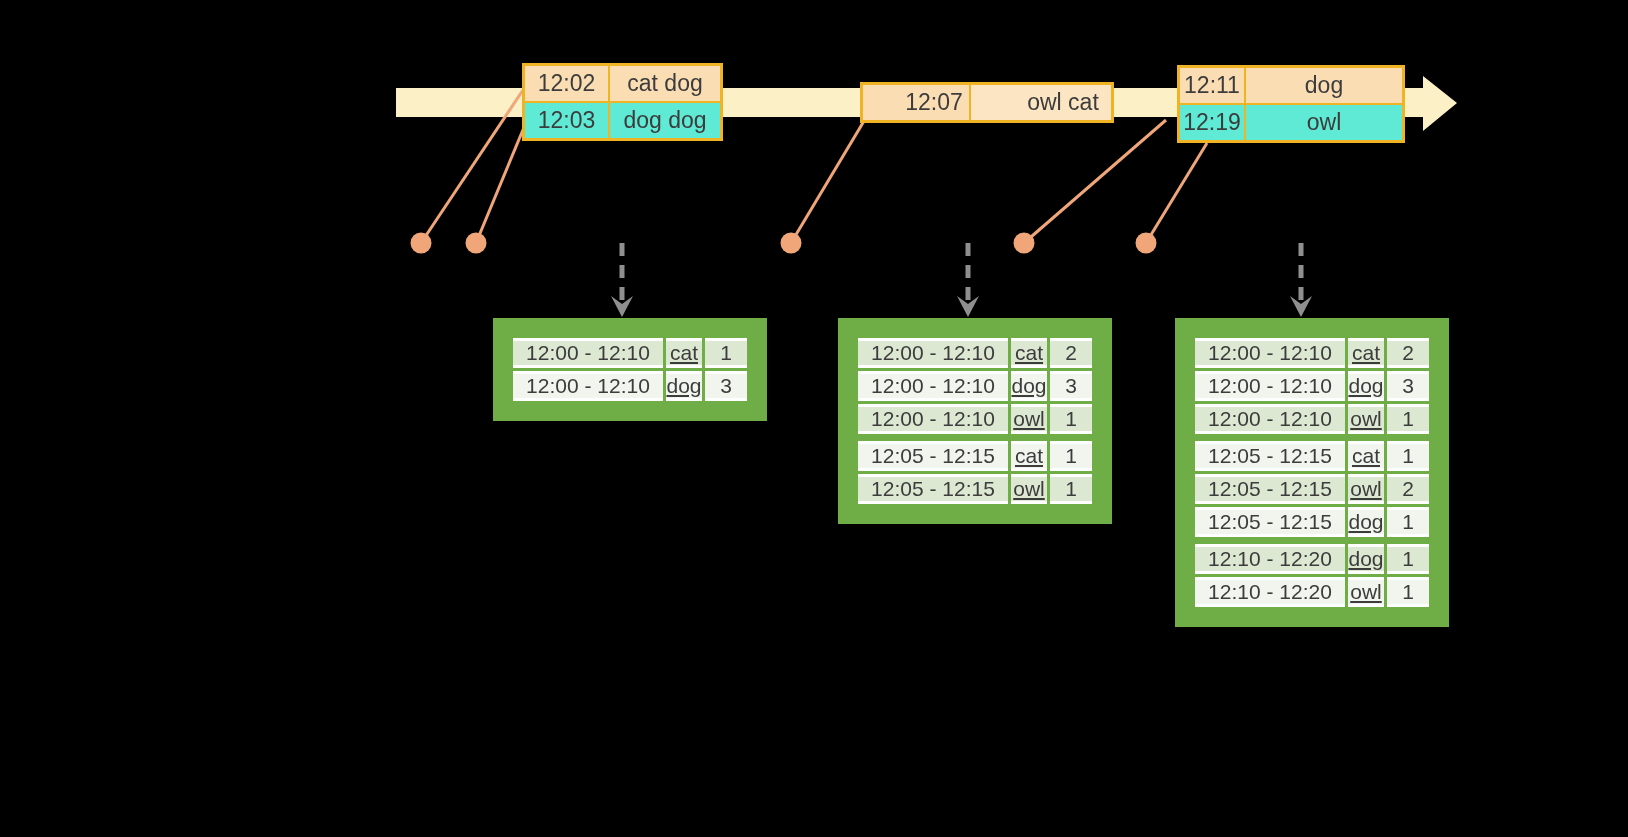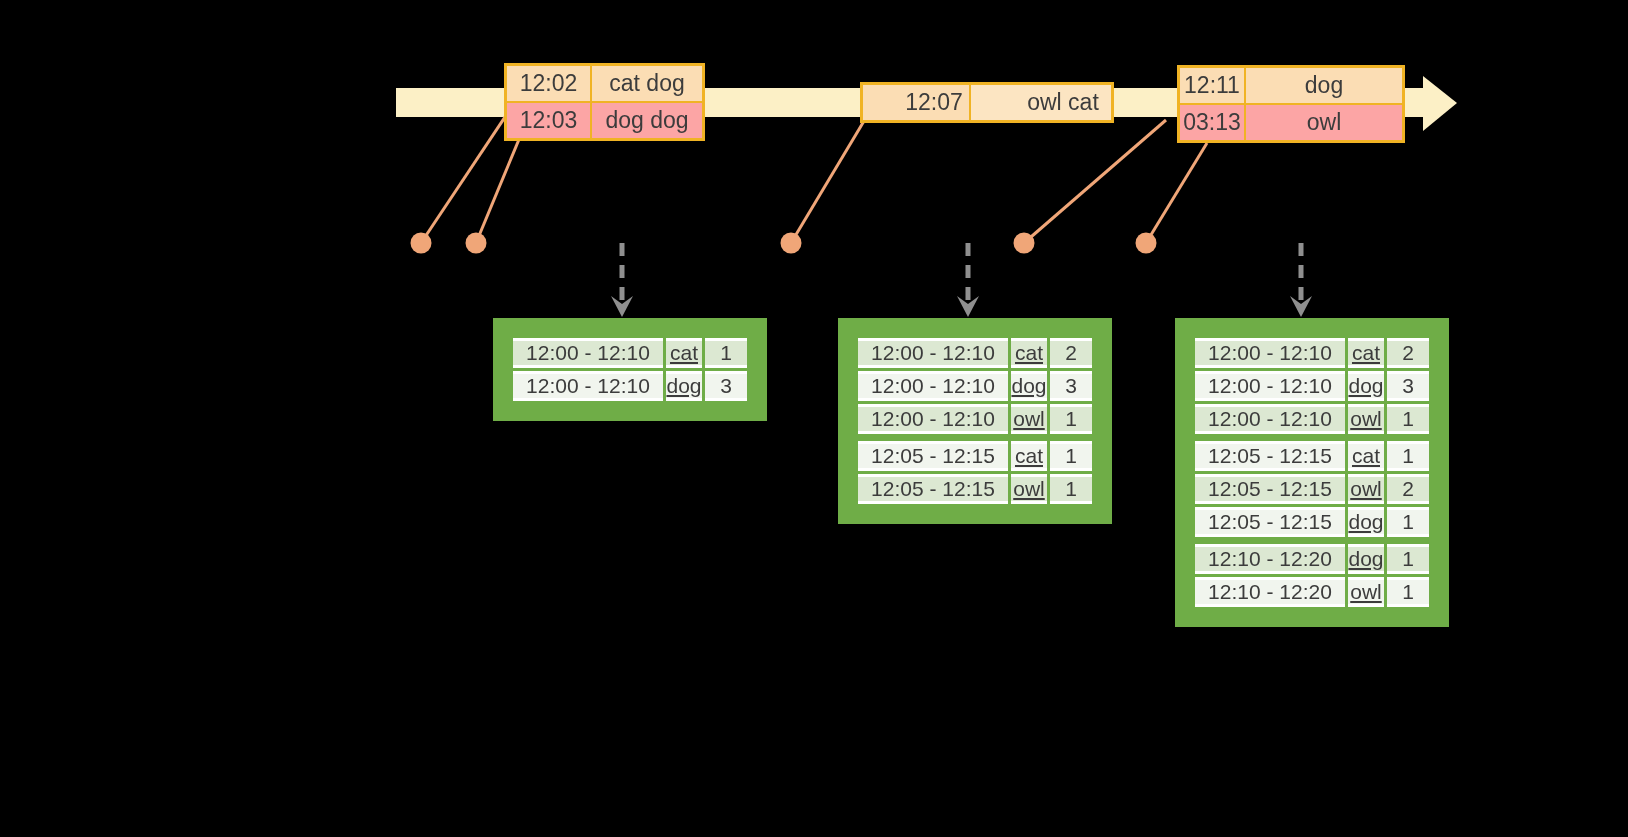--- a/index.html
+++ b/index.html
@@ -11,22 +11,22 @@
 
   
   .band{position:absolute;left:396px;top:88px;width:1031px;height:29px;background:#fcf0c6;}
 
   
   .event-box{position:absolute;background:#f0b324;padding:3px;display:flex;flex-direction:column;}
   .event-box .row{display:flex;gap:2px;}
   .event-box .row + .row{margin-top:2px;}
   .event-box .cell{height:35px;line-height:35px;text-align:center;font-size:23px;}
   .event-box .row.odd  .cell{background:#fbddb4;}
-  .event-box .row.even .cell{background:#fca5a5;}
-  .eb0{left:504px;top:63px;}
+  .event-box .row.even .cell{background:#5eead4;}
+  .eb0{left:522px;top:63px;}
   .eb0 .c0{width:83px;} .eb0 .c1{width:110px;}
   .eb1{left:860px;top:82px;}
   .eb1 .c0{width:70px;padding-left:36px;} .eb1 .c1{width:96px;}
   .eb1 .row.odd .c1{background:#fce5c2;padding-left:44px;}
   .eb2{left:1165px;top:65px;margin-left:12px;}
   .eb2 .c0{width:64px;} .eb2 .c1{width:156px;}
 
   
   .rtable{position:absolute;background:#6fad47;padding:20px;display:flex;flex-direction:column;}
   .rtable .row{display:flex;gap:3px;}
@@ -95,21 +95,21 @@
         <div class="cell c0">12:07</div>
         <div class="cell c1">owl cat</div>
       </div>
     </div>
   <div class="event-box eb2">
       <div class="row odd">
         <div class="cell c0">12:11</div>
         <div class="cell c1">dog</div>
       </div>
       <div class="row even">
-        <div class="cell c0">03:13</div>
+        <div class="cell c0">12:19</div>
         <div class="cell c1">owl</div>
       </div>
     </div>
 
   <div class="rtable t0">
       <div class="row odd">
         <div class="cell c0">12:00 - 12:10</div>
         <div class="cell c1">cat</div>
         <div class="cell c2">1</div>
       </div>

